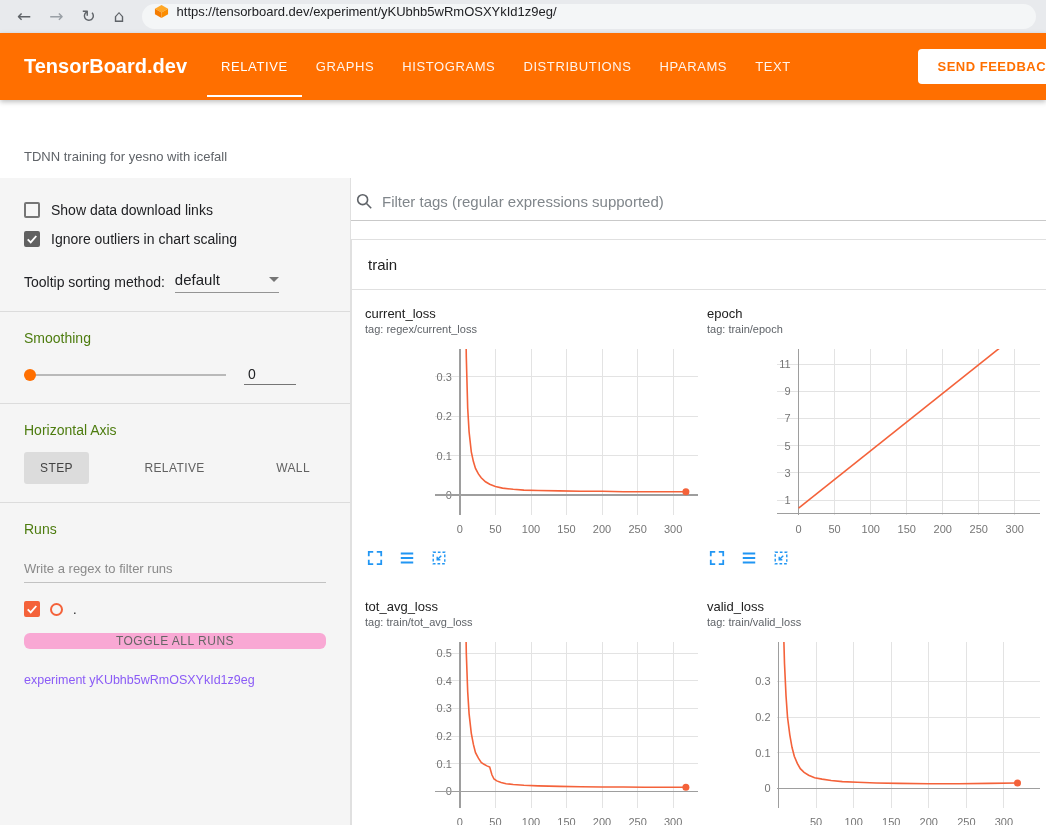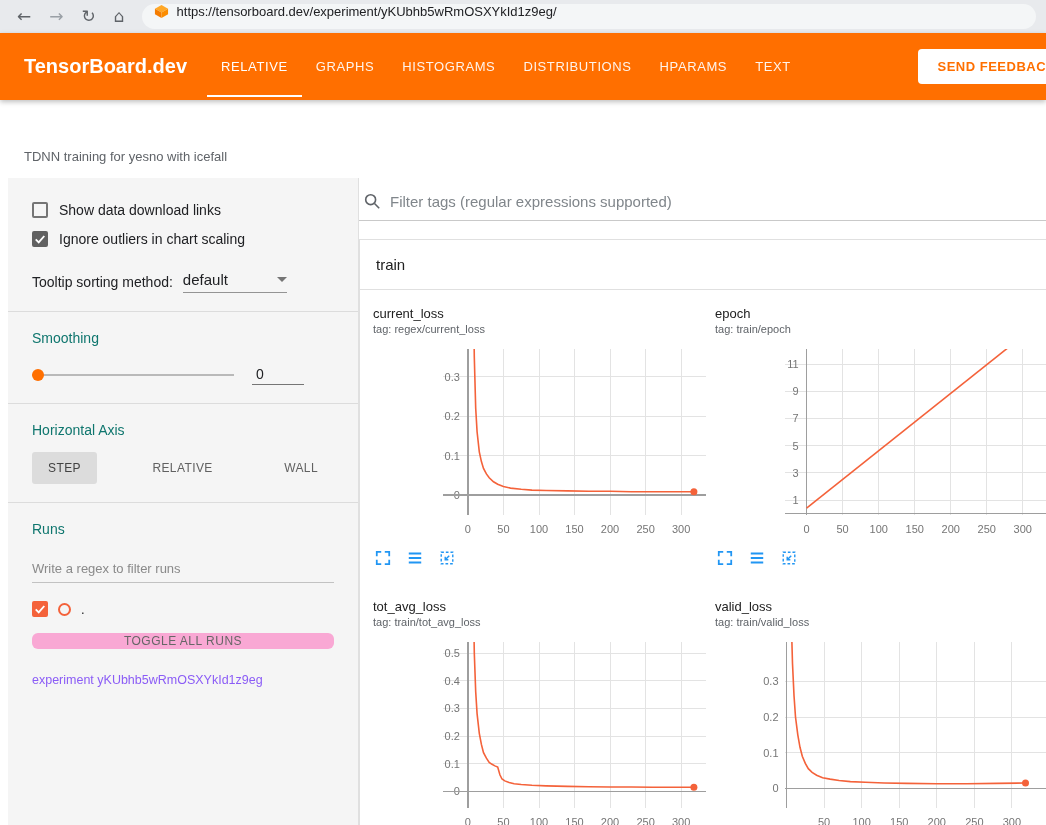--- a/index.html
+++ b/index.html
@@ -28,40 +28,40 @@
   .tab.active::after { content:""; position:absolute; left:0; right:0; bottom:3px; height:2px; background:#fff; }
   .feedback-btn { position:absolute; right:-30px; top:16px; background:#fff; color:#ff6f00;
                   border:none; border-radius:4px; padding:10px 20px; font-size:13px; font-weight:700;
                   letter-spacing:.5px; cursor:pointer; white-space:nowrap; }
 
   
   .experiment-bar { height:78px; display:flex; align-items:flex-end; padding:0 0 14px 24px; background:#fff; }
   .experiment-title { font-size:13px; color:#5f6368; }
 
   
-  .content { display:flex; height:647px;padding-left:8px; }
+  .content { display:flex; height:647px; }
 
   
   .sidebar { width:351px; flex:none; background:#f5f5f5; border-right:1px solid #e0e0e0;
              padding:24px 24px 0 24px; }
   .check-row { display:flex; align-items:center; gap:11px; margin-bottom:13px; cursor:pointer; }
   .checkbox { width:16px; height:16px; border:2px solid #757575; border-radius:2px; flex:none;
               display:flex; align-items:center; justify-content:center; background:transparent; }
   .checkbox.checked { background:#616161; border-color:#616161; }
   .checkbox.run-checked { background:#f4623a; border-color:#f4623a; }
   .check-label { font-size:14px; color:#202124; }
   .tooltip-row { display:flex; align-items:center; gap:10px; margin-top:24px; }
   .tooltip-label { font-size:14px; color:#202124; }
   .dropdown { width:104px; display:flex; align-items:center; justify-content:space-between;
               border-bottom:1px solid #949494; padding-bottom:4px; cursor:pointer; }
   .dropdown-value { font-size:15px; color:#202124; }
   .caret { width:0; height:0; border-left:5px solid transparent; border-right:5px solid transparent;
            border-top:5px solid #757575; }
   hr.divider { border:none; border-top:1px solid #dcdcdc; margin:18px -24px; }
-  .section-label { font-size:14px; color:#0f766e; }
+  .section-label { font-size:14px; color:#4d7c0f; }
   .slider-row { display:flex; align-items:center; margin-top:18px; gap:18px; }
   .slider-track-wrap { position:relative; width:202px; height:12px; flex:none; cursor:pointer; }
   .slider-track { position:absolute; top:5px; left:0; right:0; height:2px; background:#b9b9b9; }
   .slider-thumb { position:absolute; top:0; left:0; width:12px; height:12px; border-radius:50%;
                   background:#ff6f00; cursor:pointer; }
   .slider-value { width:52px; border-bottom:1px solid #757575; font-size:14px; color:#202124;
                   padding:2px 4px; }
   .axis-btn-row { display:flex; gap:4px; margin-top:14px;justify-content:space-between; }
   .axis-btn { border:none; background:transparent; font-size:12px; letter-spacing:.4px; color:#616161;
               padding:9px 16px; border-radius:3px; cursor:pointer; }

